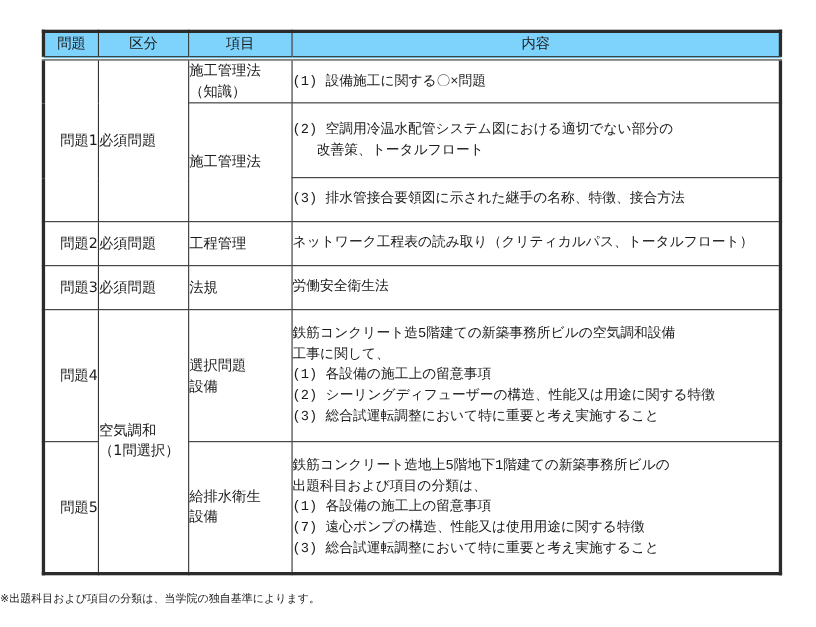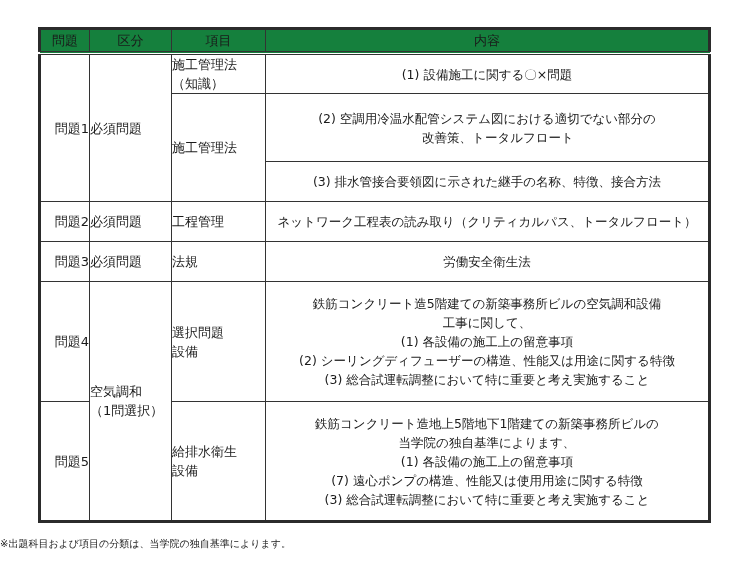--- a/index.html
+++ b/index.html
@@ -16,30 +16,30 @@
       border: 3px solid #2b2b2b;
       font-size: 13px;
       line-height: 19px;
     }
     table.exam th, table.exam td {
       border: 1.5px solid #333333;
       padding: 0;
       vertical-align: middle;
     }
     table.exam thead th {
-      background: #15803d;
+      background: #7dd3fc;
       height: 21px;
       font-weight: normal;
       text-align: center;
       font-size: 13px;
       border-bottom: 4px double #333333;
     }
     td.c { text-align: left; }
     td.q { text-align: right; padding-left: 3px; }
-    td.content { text-align: center; padding-left: 4px; font-size: 12.5px; }
+    td.content { text-align: left; padding-left: 4px; font-size: 12.5px; font-family: Liberation Mono, monospace; }
     .indent { padding-left: 22px; display: block; }
     .line { display: block; }
     .note {
       position: absolute; left: 0; top: 537px; width: 712px;
       text-align: left; font-size: 10px;
     }
   </style>
 </head>
 <body>
 
@@ -114,21 +114,21 @@
     </tr>
 
     <tr style="height:120px">
       <td class="q">問題5</td>
       <td class="c">
         <span class="line">給排水衛生</span>
         <span class="line">設備</span>
       </td>
       <td class="content">
         <span class="line">鉄筋コンクリート造地上5階地下1階建ての新築事務所ビルの</span>
-        <span class="line">当学院の独自基準によります、</span>
+        <span class="line">出題科目および項目の分類は、</span>
         <span class="line">(1) 各設備の施工上の留意事項</span>
         <span class="line">(7) 遠心ポンプの構造、性能又は使用用途に関する特徴</span>
         <span class="line">(3) 総合試運転調整において特に重要と考え実施すること</span>
       </td>
     </tr>
   </tbody>
 </table>
 
 <div class="note">※出題科目および項目の分類は、当学院の独自基準によります。</div>
 

